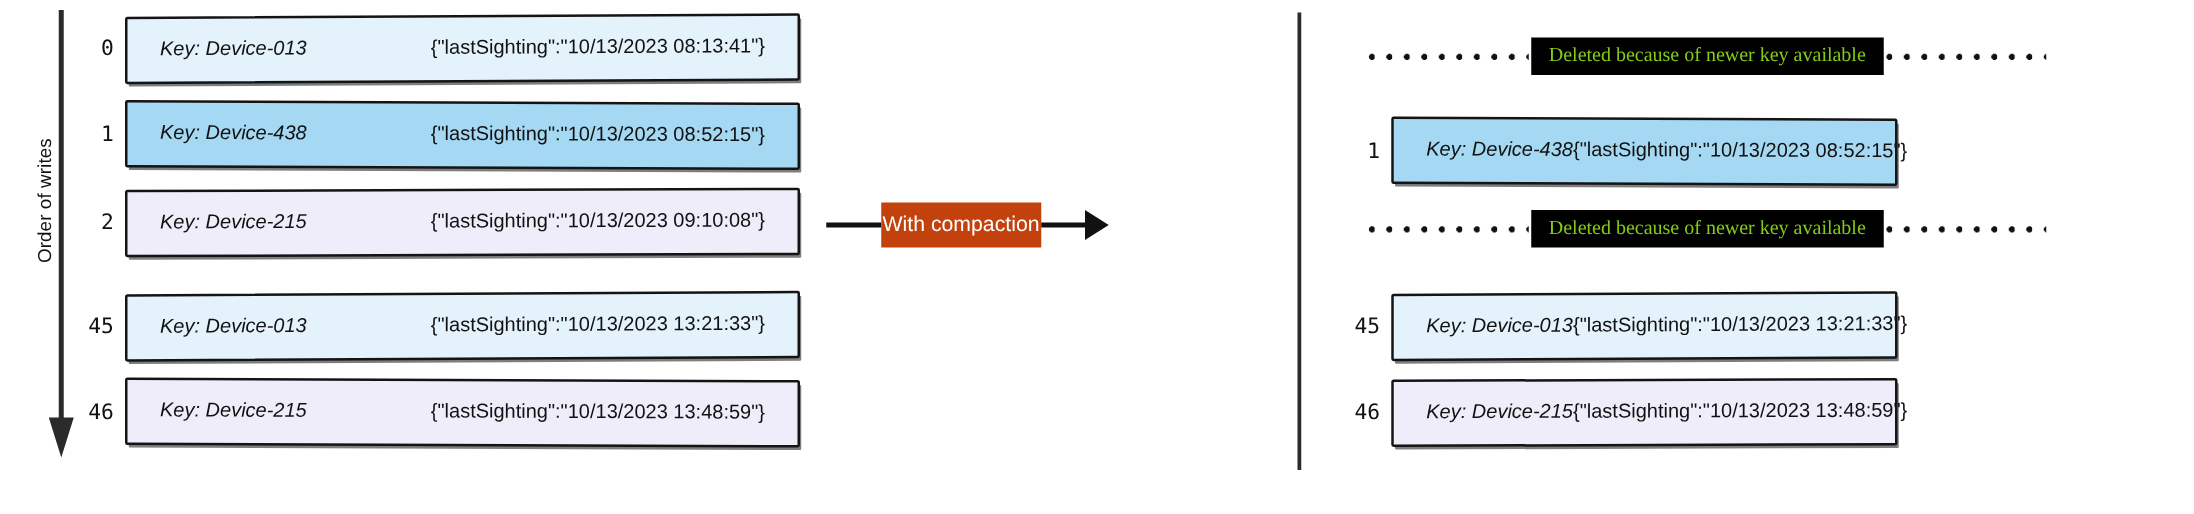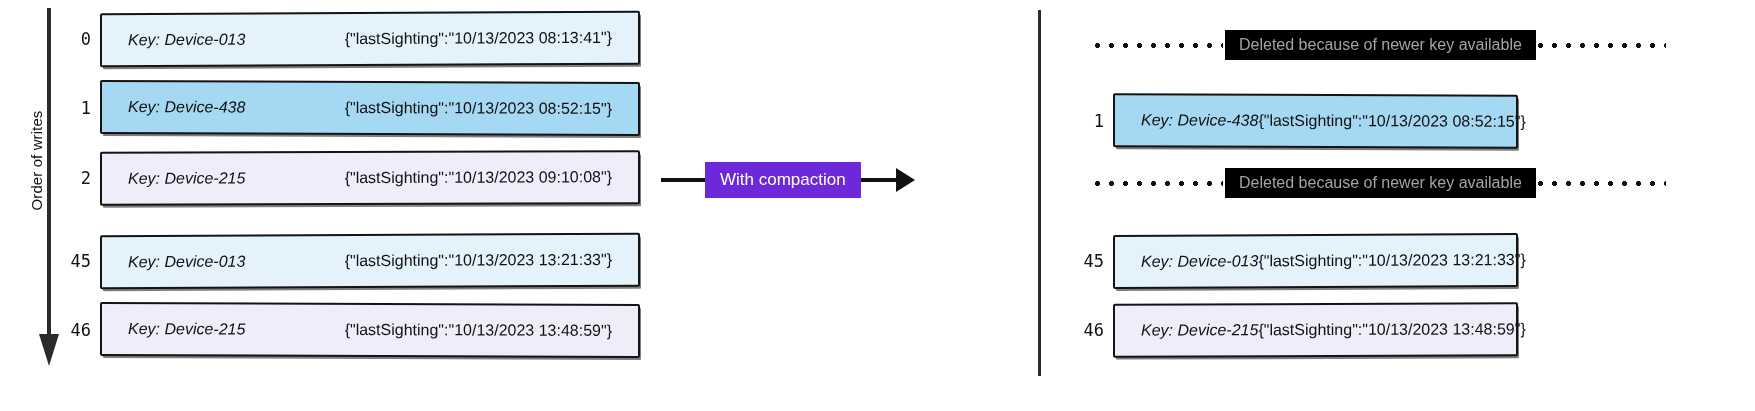--- a/index.html
+++ b/index.html
@@ -88,39 +88,40 @@
     flex:0 0 auto;
     height:5px;
     background-image:radial-gradient(circle at 2.5px 2.5px, #111 2.3px, transparent 2.6px);
     background-size:14px 5px;
     background-repeat:repeat-x;
   }
   .dots-left{width:128px;margin-right:2px;}
   .dots-right{width:128px;margin-left:2px;}
   .banner{
     background:#000;
-    color:#a3a3a3;
+    color:#84cc16;
     font-size:16px;
     padding:6px 14px;
     white-space:nowrap;
     line-height:1.15;
+    font-family:Liberation Serif, serif;
   }
 
   
   .compaction{
     position:absolute;
     left:661px;top:160px;
     display:flex;align-items:center;
     height:40px;
   }
   .comp-line{width:44px;height:4px;background:#111;}
   .comp-chip{
-    background:#6d28d9;color:#fff;
+    background:#c2410c;color:#fff;
     font-size:17px;
-    padding:9px 15px;
+    padding:9px 1px;
     white-space:nowrap;
     line-height:1.1;
   }
   .comp-tail{width:36px;height:4px;background:#111;}
   .comp-head{
     width:0;height:0;
     border-top:12px solid transparent;
     border-bottom:12px solid transparent;
     border-left:19px solid #111;
     margin-left:-1px;

